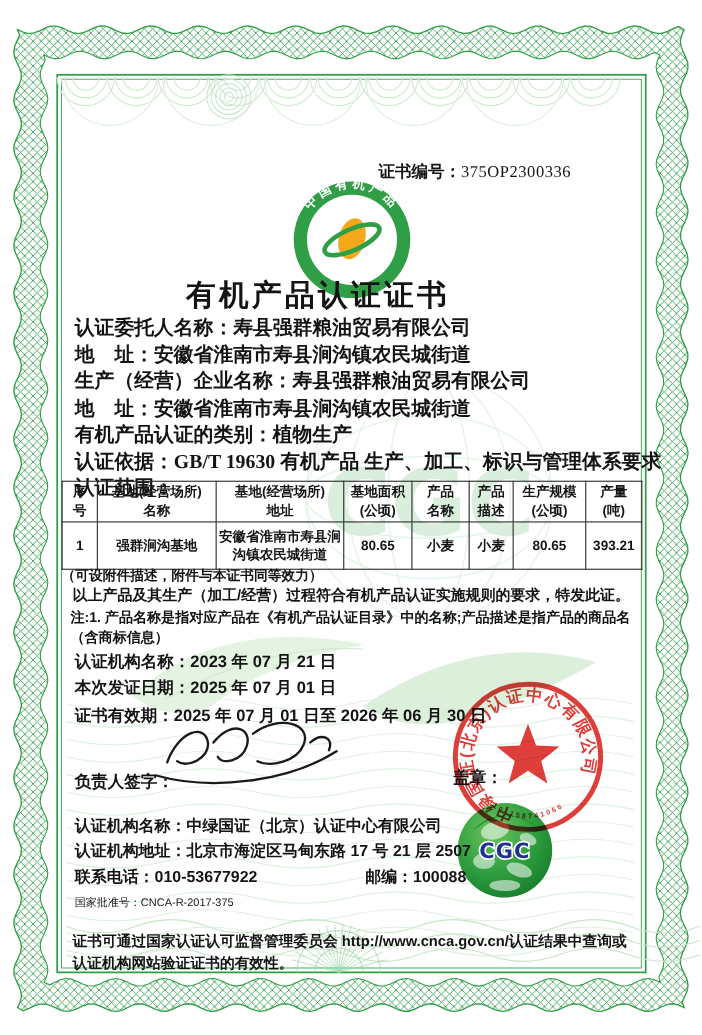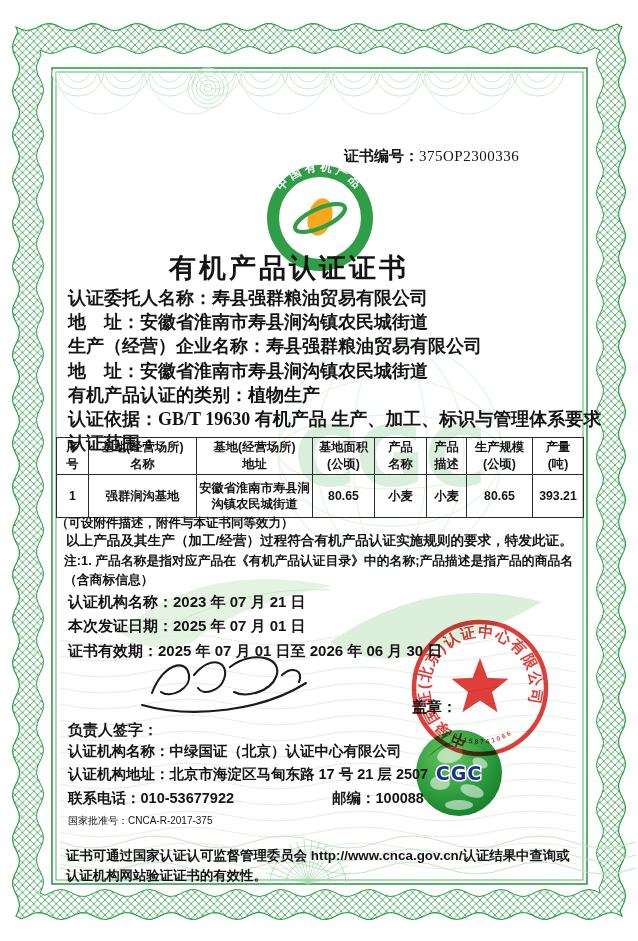--- a/index.html
+++ b/index.html
@@ -32,21 +32,21 @@
             font-size:12.5px;}
   .conclusion{position:absolute;left:66px;top:532px;width:522px;font-size:13.6px;
               font-weight:700;white-space:nowrap;}
   .remark{position:absolute;left:64px;top:552px;width:526px;font-size:12.8px;
           font-weight:700;line-height:18.5px;}
 
   .dates{position:absolute;left:68px;top:590px;}
   .dates .line{font-size:15px;font-weight:700;line-height:24.4px;white-space:nowrap;}
 
   #signature{position:absolute;left:130px;top:645px;z-index:3;}
-  .sign-label{position:absolute;left:68px;top:701px;font-size:15px;font-weight:700;margin-top:20px;}
+  .sign-label{position:absolute;left:68px;top:701px;font-size:15px;font-weight:700;}
   .seal-label{position:absolute;left:368px;top:698px;font-size:15px;font-weight:700;margin-left:44px;}
 
   .agency{position:absolute;left:68px;top:740px;}
   .agency .line{position:relative;font-size:14.5px;font-weight:700;line-height:23.4px;white-space:nowrap;}
   .agency .extra{position:absolute;left:232px;top:0;padding-left:32px;}
   .approval{position:absolute;left:68px;top:814px;font-size:10px;font-weight:400;white-space:nowrap;}
 
   .footer{position:absolute;left:66px;top:846px;width:514px;font-size:13.4px;
           font-weight:700;line-height:19.5px;word-break:break-word;}
 

